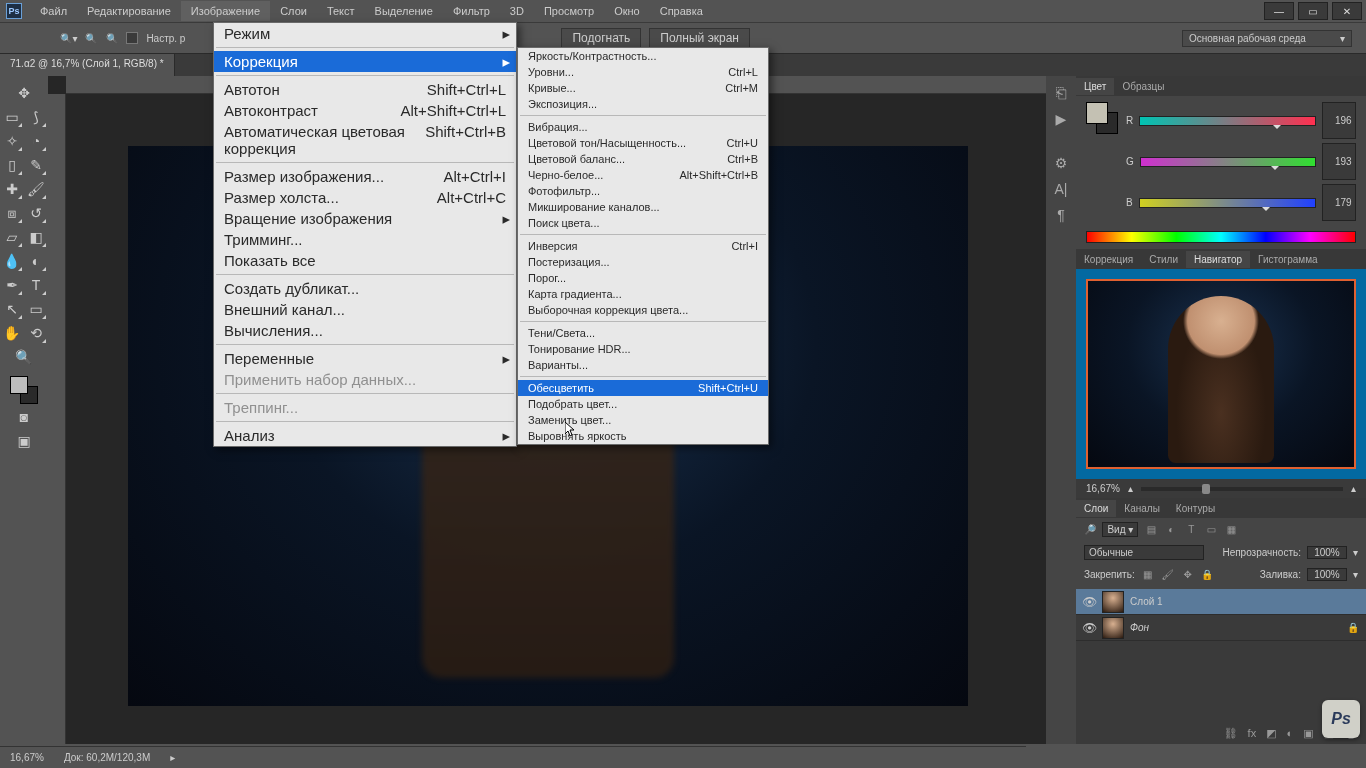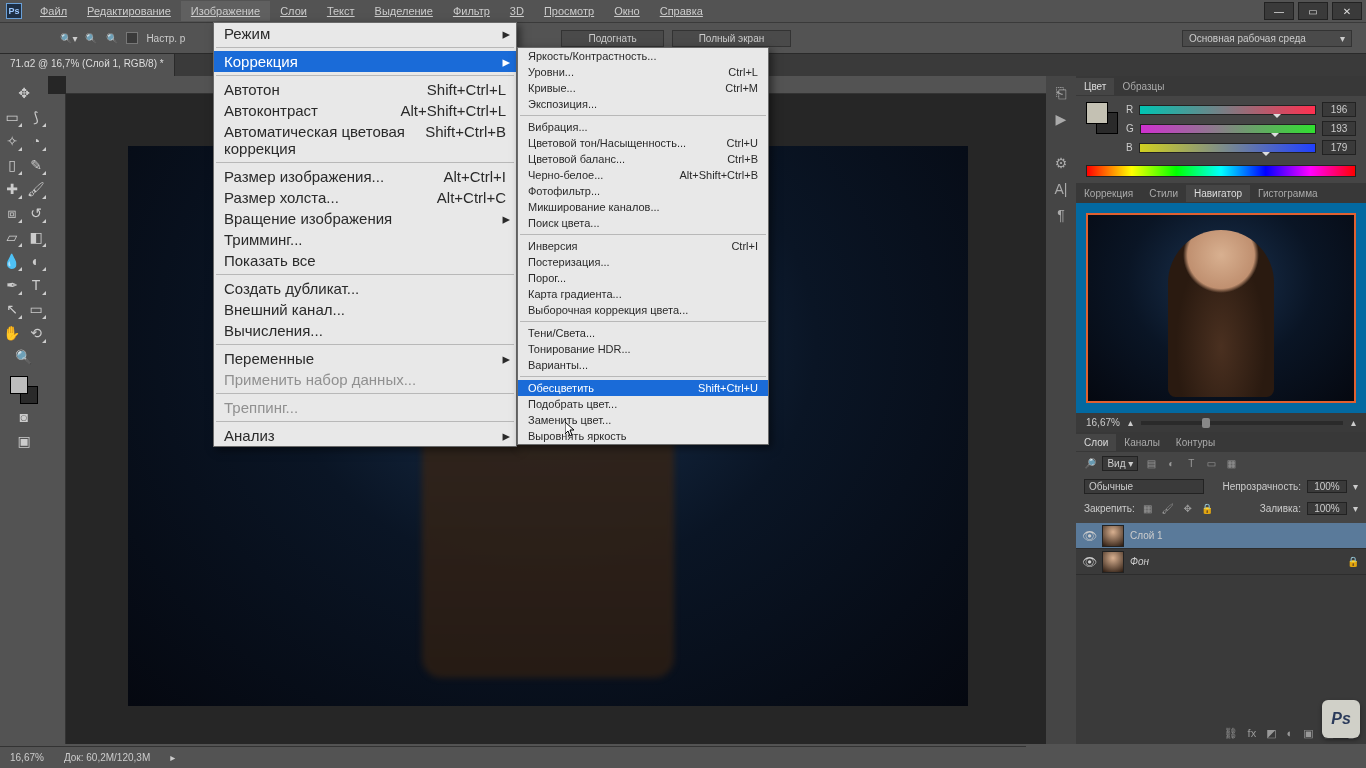--- a/index.html
+++ b/index.html
@@ -1,26 +1,26 @@
 <!DOCTYPE html>
 <html><head>
 <meta charset="utf-8">
 <style>
 * { margin: 0; padding: 0; box-sizing: border-box; font-family: "Segoe UI", Tahoma, sans-serif; user-select: none; }
 body { background: #535353; width: 1366px; height: 768px; overflow: hidden; color: #ccc; font-size: 11px; position: relative; }
 .titlebar { height: 22px; background: #535353; display: flex; align-items: center; padding-left: 6px; }
 .ps-logo { width: 16px; height: 16px; background: #1d2f45; border: 1px solid #6aa0d8; display: flex; align-items: center; justify-content: center; font-size: 9px; color: #9cc8ff; font-weight: bold; margin-right: 8px; }
 .menubar { display: flex; font-size: 11px; }
-.menubar span { padding: 4px 10px; cursor: default; text-decoration: underline; }
+.menubar span { padding: 4px 10px; cursor: default; }
 .menubar span.active { background: #606060; }
 .win-controls { margin-left: auto; display: flex; gap: 0; }
 .win-btn { width: 30px; height: 18px; background: #3a3a3a; border: 1px solid #222; display: flex; align-items: center; justify-content: center; font-size: 10px; color: #ddd; margin-right: 4px; }
 .optbar { height: 32px; background: #535353; border-top: 1px solid #3a3a3a; border-bottom: 1px solid #2a2a2a; display: flex; align-items: center; padding-left: 60px; gap: 8px; font-size: 10px; }
 .opt-checkbox { width: 12px; height: 12px; border: 1px solid #777; background: #3a3a3a; }
-.opt-btn { background: #4a4a4a; border: 1px solid #333; padding: 2px 26px; font-size: 10px; color: #ccc; }
+.opt-btn { background: #4a4a4a; border: 1px solid #333; padding: 2px 10px; font-size: 12px; color: #ccc; }
 .work-dd { margin-left: auto; margin-right: 14px; background: #4a4a4a; border: 1px solid #333; padding: 2px 6px; font-size: 10px; width: 170px; display:flex; justify-content:space-between;}
 .tabsbar { height: 22px; background: #3a3a3a; display: flex; align-items: center; }
 .doctab { background: #535353; height: 22px; padding: 4px 10px; font-size: 10px; color: #ddd; border-right: 1px solid #2a2a2a; }
 .main-area { position: absolute; top: 76px; left: 0; right: 0; bottom: 24px; display: flex; }
 .toolbox { width: 48px; background: #535353; padding-top: 6px; display: flex; flex-direction: column; align-items: center; gap: 2px; }
 .tool { width: 22px; height: 22px; display: flex; align-items: center; justify-content: center; color: #ccc; font-size: 14px; position: relative; }
 .tool.corner::after { content:''; position:absolute; right:1px; bottom:1px; border:2px solid transparent; border-right-color:#ccc; border-bottom-color:#ccc;}
 .tool-pair { display: flex; gap: 2px;}
 .swatches { width:28px; height:28px; position:relative; margin-top:6px;}
 .sw-f { width:18px; height:18px; background:#bdbdbd; border:1px solid #000; position:absolute; top:0; left:0;}
@@ -47,21 +47,21 @@
 .panel-body { background:#454545; padding:6px 10px; font-size:10px;}
 .color-row { display:flex; align-items:center; gap:6px; margin-bottom:4px;}
 .color-swatch-pair { width:32px; height:32px; position:relative;}
 .csw-f{width:22px;height:22px;background:#c4c1b3;border:1px solid #000;position:absolute;top:0;left:0;}
 .csw-b{width:22px;height:22px;background:#2a2a2a;border:1px solid #000;position:absolute;bottom:0;right:0;}
 .slider-track { flex:1; height:10px; border:1px solid #222; position:relative;}
 .slider-r{background:linear-gradient(90deg,#00c4b3,#ff3050);}
 .slider-g{background:linear-gradient(90deg,#d030d0,#30e030);}
 .slider-b{background:linear-gradient(90deg,#d0d020,#2040ff);}
 .slider-knob{position:absolute; top:8px; width:0;height:0;border:4px solid transparent; border-top-color:#ddd;}
-.val-box { width:34px; background:#3a3a3a; border:1px solid #222; text-align:center; padding:1px;}
+.val-box { width:34px; background:#3a3a3a; border:1px solid #222; text-align:center; padding:12px;}
 .hue-strip{height:12px;background:linear-gradient(90deg,red,yellow,lime,cyan,blue,magenta,red);border:1px solid #222;margin-top:6px;}
 .navigator-body { padding:10px;}
 .nav-thumb { width:100%; height:190px; border:2px solid #e06030; background: radial-gradient(ellipse at 50% 35%, #1a3250 0%, #0a1525 50%, #050810 100%); position:relative; overflow:hidden;}
 .nav-fig { position:absolute; left:30%; top:8%; width:40%; height:90%; background: radial-gradient(circle at 50% 15%, #d8b090 0%, #c09070 22%, transparent 25%), radial-gradient(ellipse at 50% 70%, #4a3020 0%, #2a1a10 60%); border-radius: 70px 70px 10px 10px;}
 .nav-zoom-row{display:flex;align-items:center;gap:8px;padding:4px 10px;font-size:10px;background:#3a3a3a;}
 .nav-slider{flex:1;height:4px;background:#2a2a2a;position:relative;}
 .nav-slider::after{content:'';position:absolute;left:30%;top:-3px;width:8px;height:10px;background:#888;border-radius:2px;}
 .layers-body { flex:1; background:#454545; font-size:10px; display:flex; flex-direction:column;}
 .layers-opts { display:flex; align-items:center; gap:6px; padding:4px 8px;}
 .ly-dd{background:#3a3a3a;border:1px solid #222;padding:1px 4px;flex:0 0 auto;}

